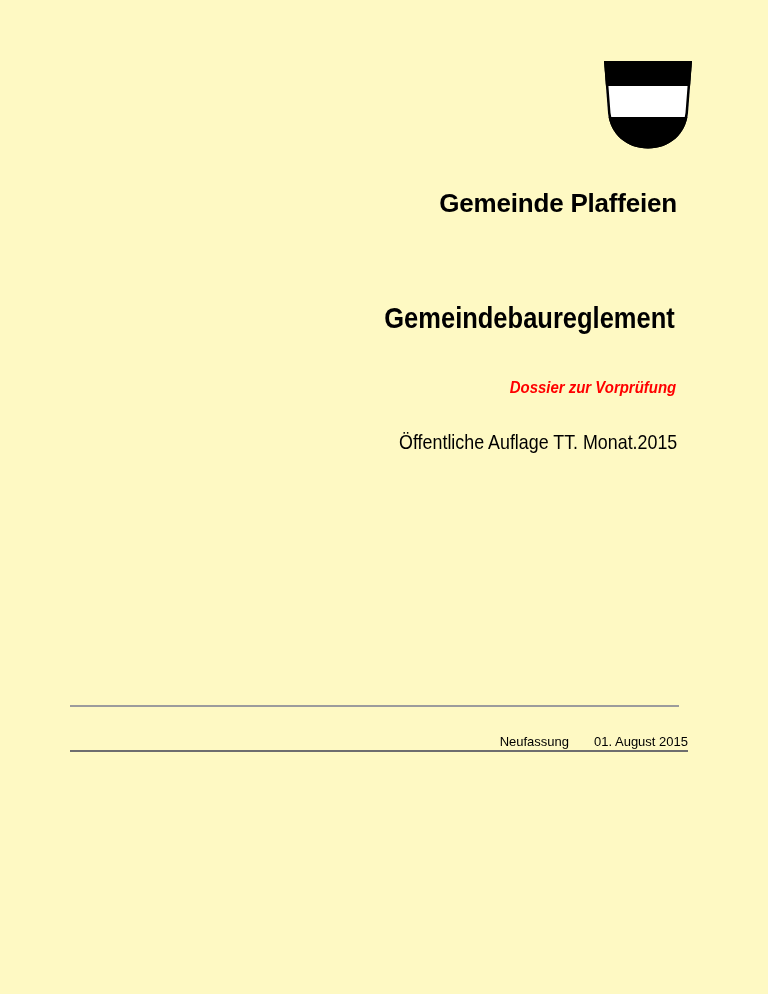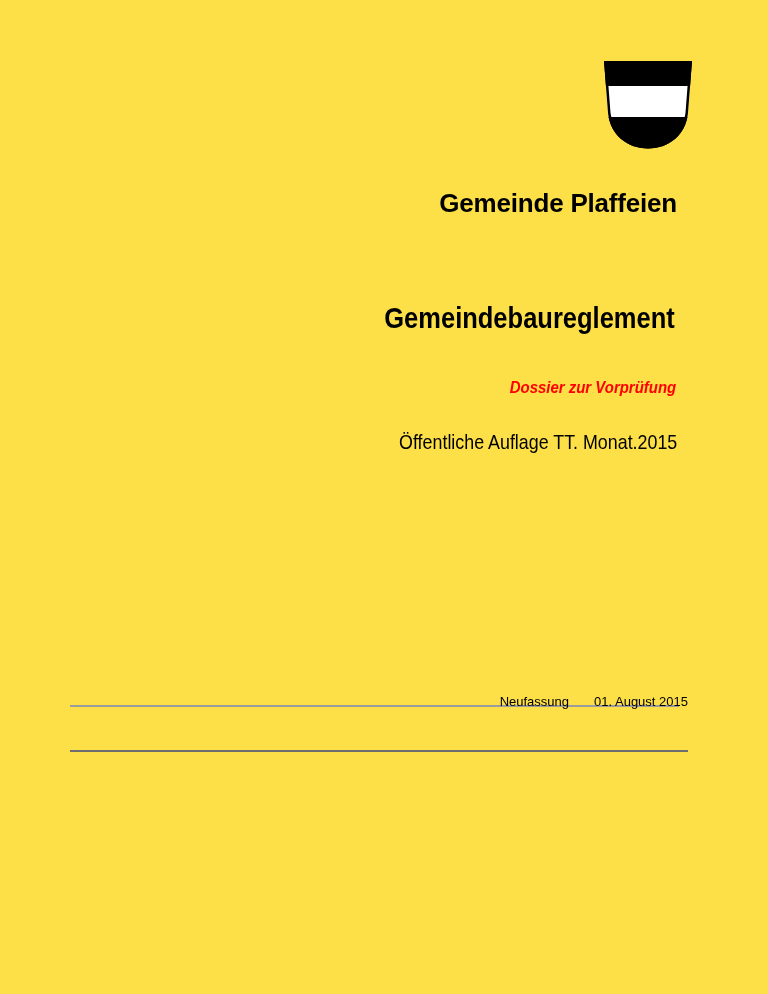--- a/index.html
+++ b/index.html
@@ -4,21 +4,21 @@
 <style>
   html, body {
     margin: 0;
     padding: 0;
     background: #ffffff;
   }
   .page {
     position: relative;
     width: 768px;
     height: 994px;
-    background: #fde047;
+    background: #fef9c3;
     overflow: hidden;
     font-family: "Liberation Sans", "DejaVu Sans", sans-serif;
     color: #000000;
   }
   .emblem {
     position: absolute;
     left: 603px;
     top: 61px;
     width: 90px;
     height: 88px;
@@ -74,21 +74,21 @@
   }
   .rule-bottom {
     left: 70px;
     top: 750px;
     width: 618px;
     background: #6e6e6e;
   }
   .footer-revision {
     position: absolute;
     right: 80px;
-    top: 695px;
+    top: 735px;
     display: flex;
     gap: 25px;
     font-size: 13px;
     line-height: 1;
     white-space: nowrap;
   }
 </style>
 </head>
 <body>
 

